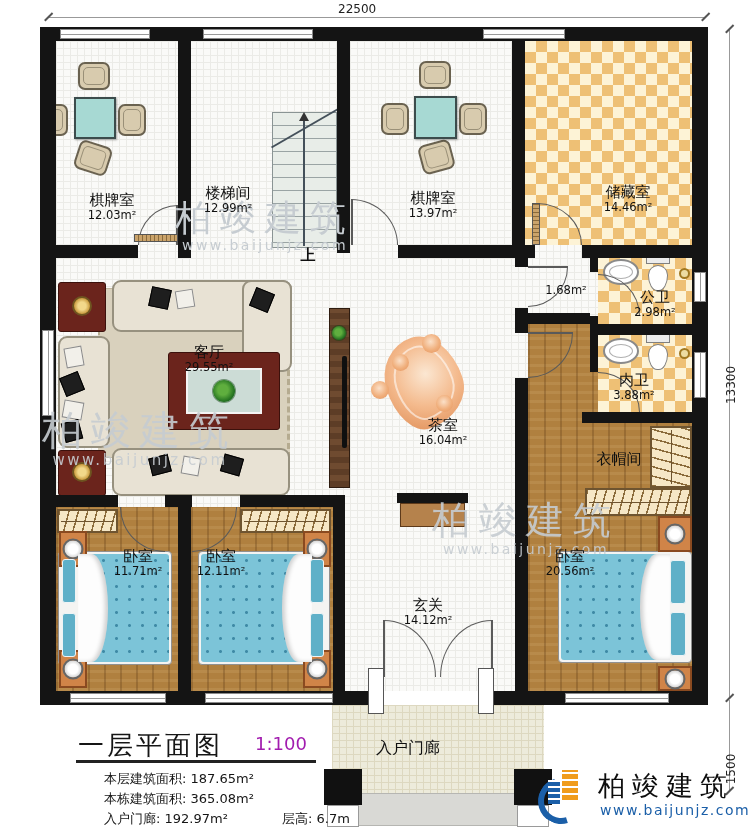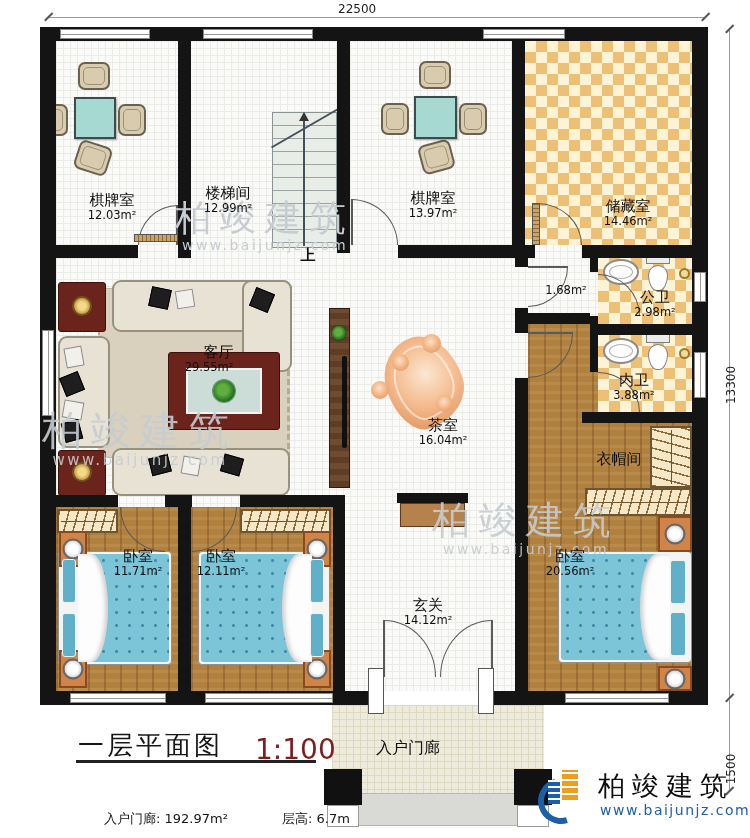--- a/index.html
+++ b/index.html
@@ -66,21 +66,21 @@
   .dimline{background:#999;z-index:40;}
   .dimtick{background:#555;z-index:41;}
   .dimtxt{font-size:12px;font-weight:bold;color:#222;z-index:41;white-space:nowrap;}
   .vert{transform:rotate(-90deg);transform-origin:center;}
   .wm{color:#c6ccd1;z-index:44;pointer-events:none;white-space:nowrap;line-height:1.1;text-align:center;}
   .wmbig{font-size:36px;font-weight:bold;letter-spacing:9px;display:block;}
   .wmurl{font-size:14px;font-weight:bold;letter-spacing:2.5px;display:block;}
   .stairline{background:#44505a;z-index:13;}
   .uparrowhead{width:0;height:0;border-left:5px solid transparent;border-right:5px solid transparent;border-bottom:9px solid #333;z-index:14;background:transparent;}
   .title-main{font-size:26px;font-weight:bold;color:#151515;letter-spacing:3px;z-index:50;}
-  .title-scale{font-size:28px;font-weight:bold;color:#7f1d1d;z-index:50;}
+  .title-scale{font-size:18px;font-weight:bold;color:#a21caf;z-index:50;}
   .title-underline{border-top:2px solid #222;border-bottom:1px solid #222;height:3px;z-index:50;}
   .tbline{font-size:13px;font-weight:bold;color:#151515;z-index:50;white-space:nowrap;}
   .brandname{font-size:27px;font-weight:900;color:#0d0d0d;letter-spacing:7px;z-index:50;white-space:nowrap;}
   .brandurl{font-size:14px;font-weight:bold;color:#1b5fa8;letter-spacing:1.5px;z-index:50;white-space:nowrap;}
   .swoosh{width:46px;height:46px;border:6px solid #1b5fa8;border-color:transparent transparent #1b5fa8 #1b5fa8;border-radius:50%;transform:rotate(28deg);z-index:49;background:transparent;}
   .bldgO{background:repeating-linear-gradient(0deg,#f09c1c 0 5px,#fff 5px 7px);z-index:50;}
   .bldgB{background:repeating-linear-gradient(0deg,#1b5fa8 0 4px,#fff 4px 6px);z-index:50;}
 </style>
 </head>
 <body>
@@ -258,40 +258,40 @@
     </b>
   <b class="rlabel" style="left:228px;top:200px;">
       <s class="rname" style="position:static;">楼梯间</s>
       <s class="rarea" style="position:static;">12.99m²</s>
     </b>
   <b class="rlabel" style="left:308px;top:256px;font-size:15px;font-weight:bold;">上</b>
   <b class="rlabel" style="left:433px;top:205px;">
       <s class="rname" style="position:static;">棋牌室</s>
       <s class="rarea" style="position:static;">13.97m²</s>
     </b>
-  <b class="rlabel" style="left:628px;top:213px;">
+  <b class="rlabel" style="left:628px;top:199px;">
       <s class="rname" style="position:static;">储藏室</s>
       <s class="rarea" style="position:static;">14.46m²</s>
     </b>
   <b class="rlabel" style="left:566px;top:291px;">
       <s class="rarea" style="position:static;">1.68m²</s>
     </b>
   <b class="rlabel" style="left:655px;top:304px;">
       <s class="rname" style="position:static;">公卫</s>
       <s class="rarea" style="position:static;">2.98m²</s>
     </b>
   <b class="rlabel" style="left:634px;top:387px;">
       <s class="rname" style="position:static;">内卫</s>
       <s class="rarea" style="position:static;">3.88m²</s>
     </b>
   <b class="rlabel" style="left:619px;top:460px;">
       <s class="rname" style="position:static;">衣帽间</s>
     </b>
   <b class="rlabel" style="left:209px;top:359px;">
-      <s class="rname" style="position:static;text-align:right;">客厅</s>
+      <s class="rname" style="position:static;">客厅</s>
       <s class="rarea" style="position:static;">29.55m²</s>
     </b>
   <b class="rlabel" style="left:443px;top:432px;">
       <s class="rname" style="position:static;">茶室</s>
       <s class="rarea" style="position:static;text-align:right;">16.04m²</s>
     </b>
   <b class="rlabel" style="left:138px;top:563px;">
       <s class="rname" style="position:static;">卧室</s>
       <s class="rarea" style="position:static;">11.71m²</s>
     </b>
@@ -332,20 +332,22 @@
       <s class="wmurl" style="position:static;font-size:15px;">www.baijunjz.com</s>
     </b>
   <b class="wm" style="left:432px;top:500px;opacity:.9;">
       <s class="wmbig" style="position:static;font-size:38px;">柏竣建筑</s>
       <s class="wmurl" style="position:static;">www.baijunjz.com</s>
     </b>
 
   <b class="title-main" style="left:78px;top:728px;">一层平面图</b>
   <b class="title-scale" style="left:255px;top:733px;">1:100</b>
   <i class="title-underline" style="left:76px;top:760px;width:240px;"></i>
+  <b class="tbline" style="left:104px;top:770px;">本层建筑面积: 187.65m²</b>
+  <b class="tbline" style="left:104px;top:790px;">本栋建筑面积: 365.08m²</b>
   <b class="tbline" style="left:104px;top:810px;">入户门廊: 192.97m²</b>
   <b class="tbline" style="left:282px;top:810px;">层高: 6.7m</b>
 
   <i class="swoosh" style="left:538px;top:778px;"></i>
   <i class="bldgO" style="left:562px;top:770px;width:16px;height:30px;"></i>
   <i class="bldgB" style="left:548px;top:780px;width:12px;height:24px;"></i>
   <b class="brandname" style="left:598px;top:768px;">柏竣建筑</b>
   <b class="brandurl" style="left:600px;top:802px;">www.baijunjz.com</b>
 
 </div>

